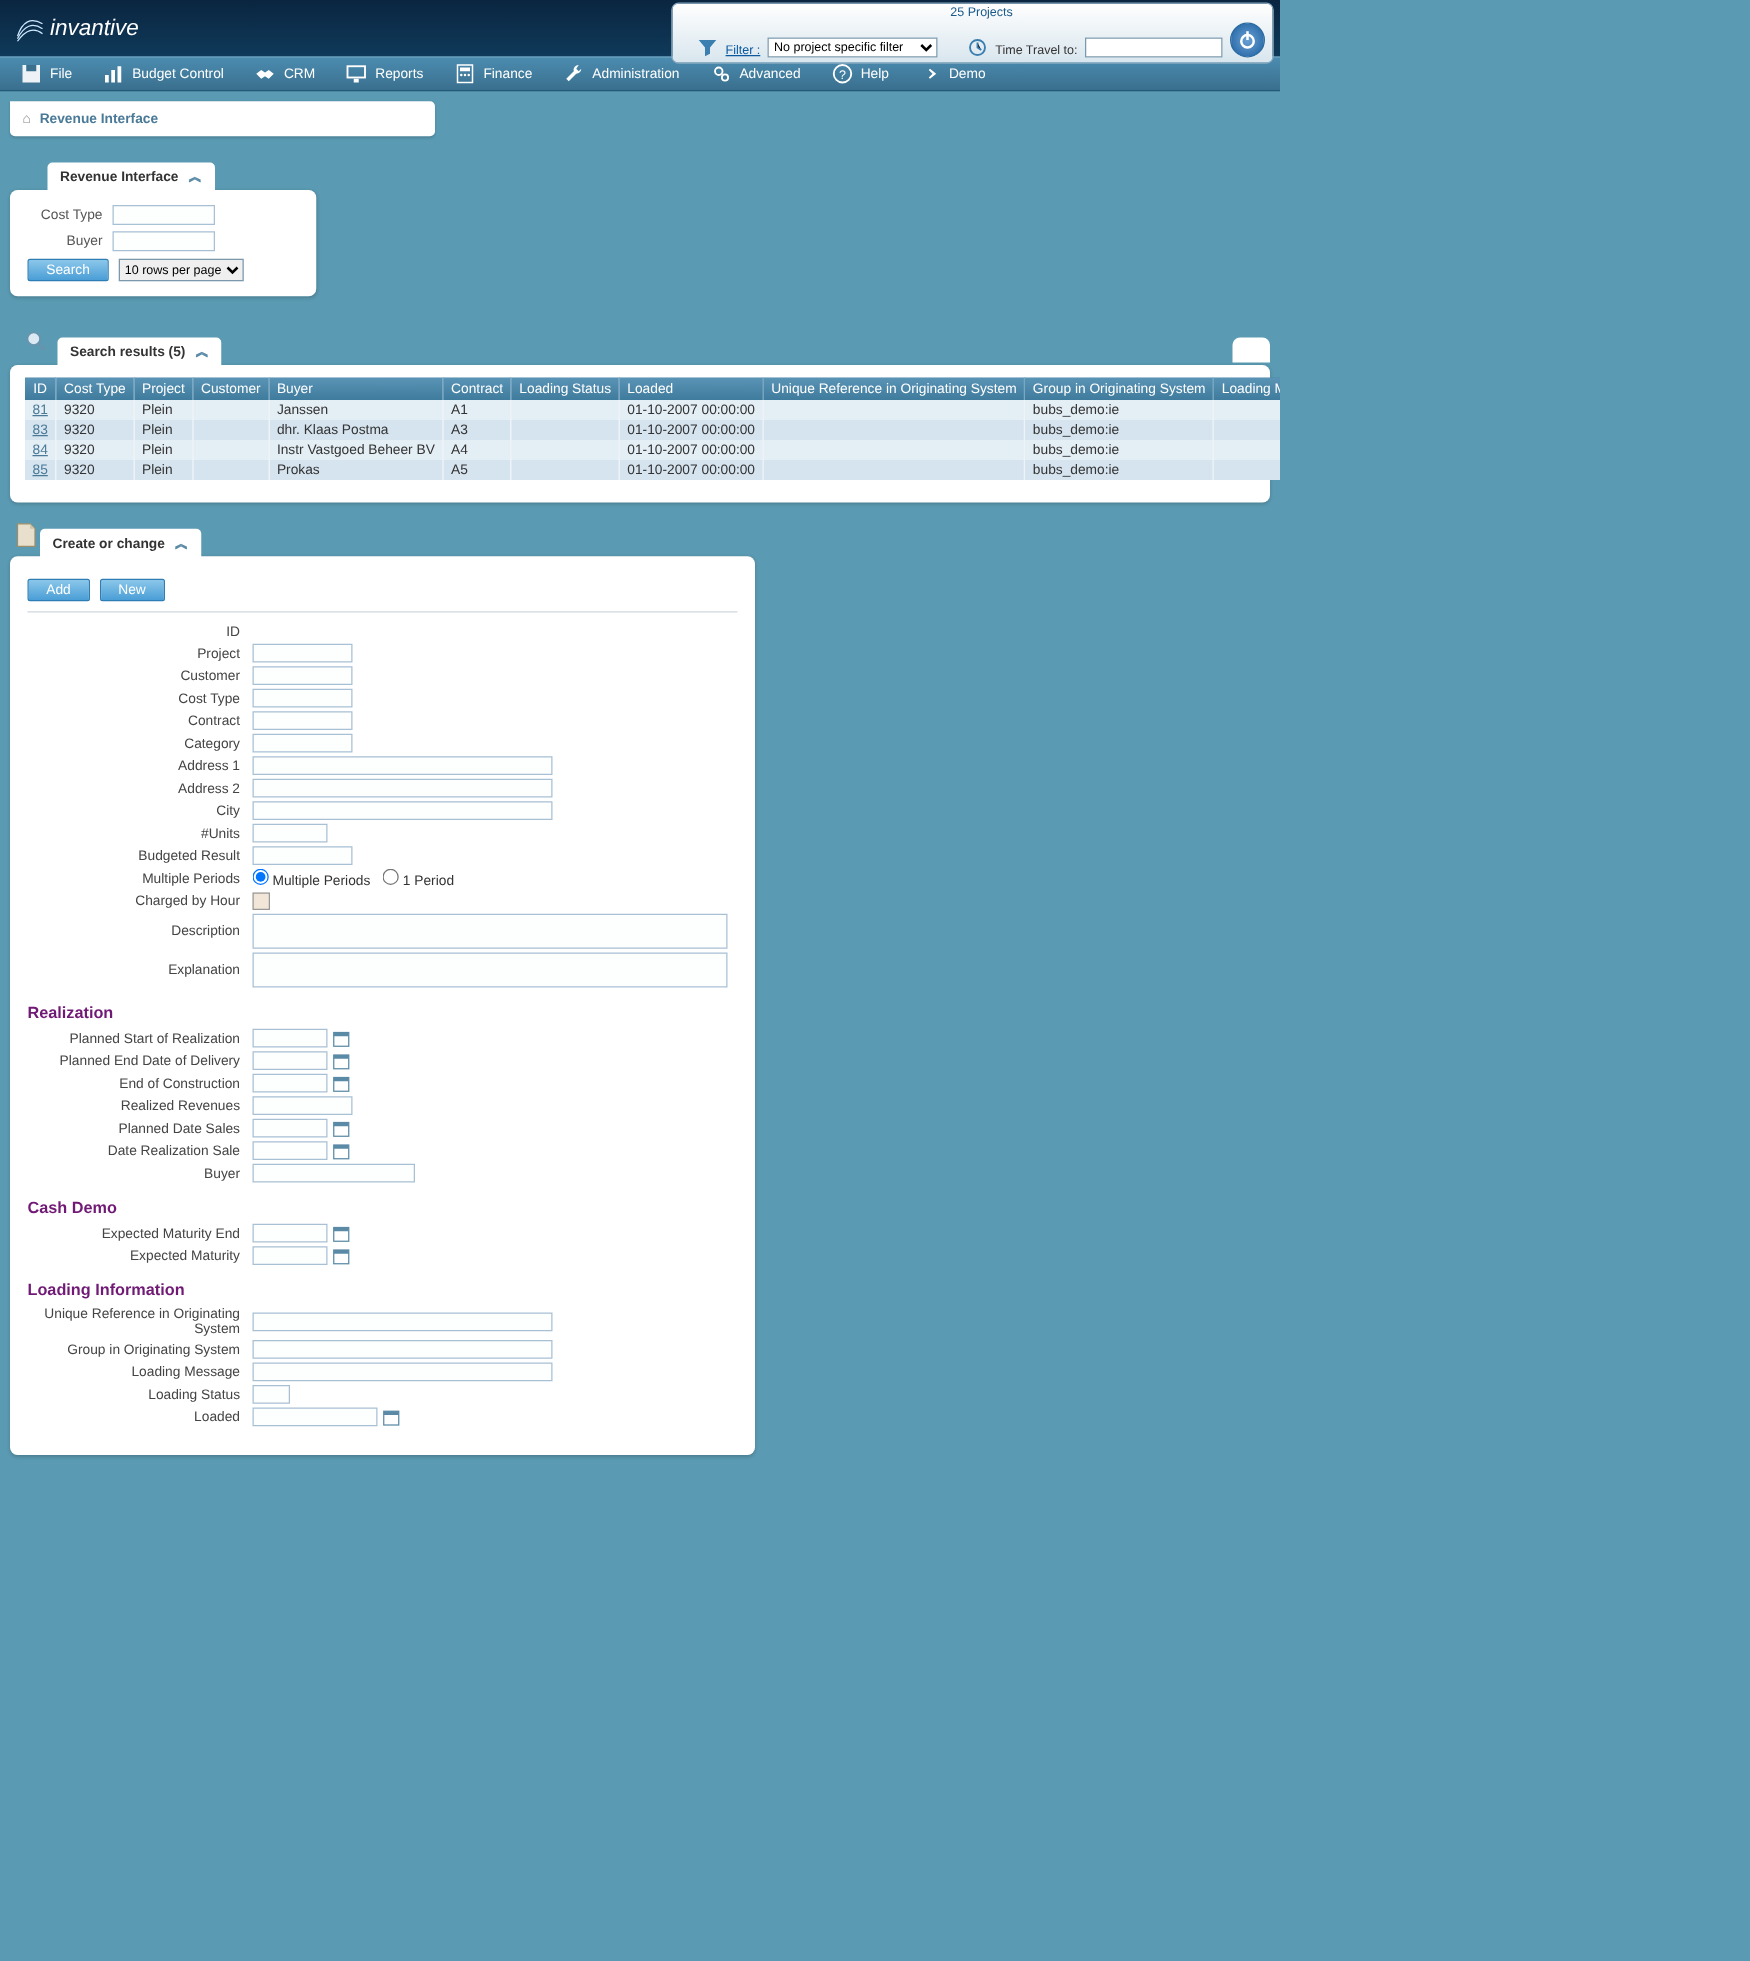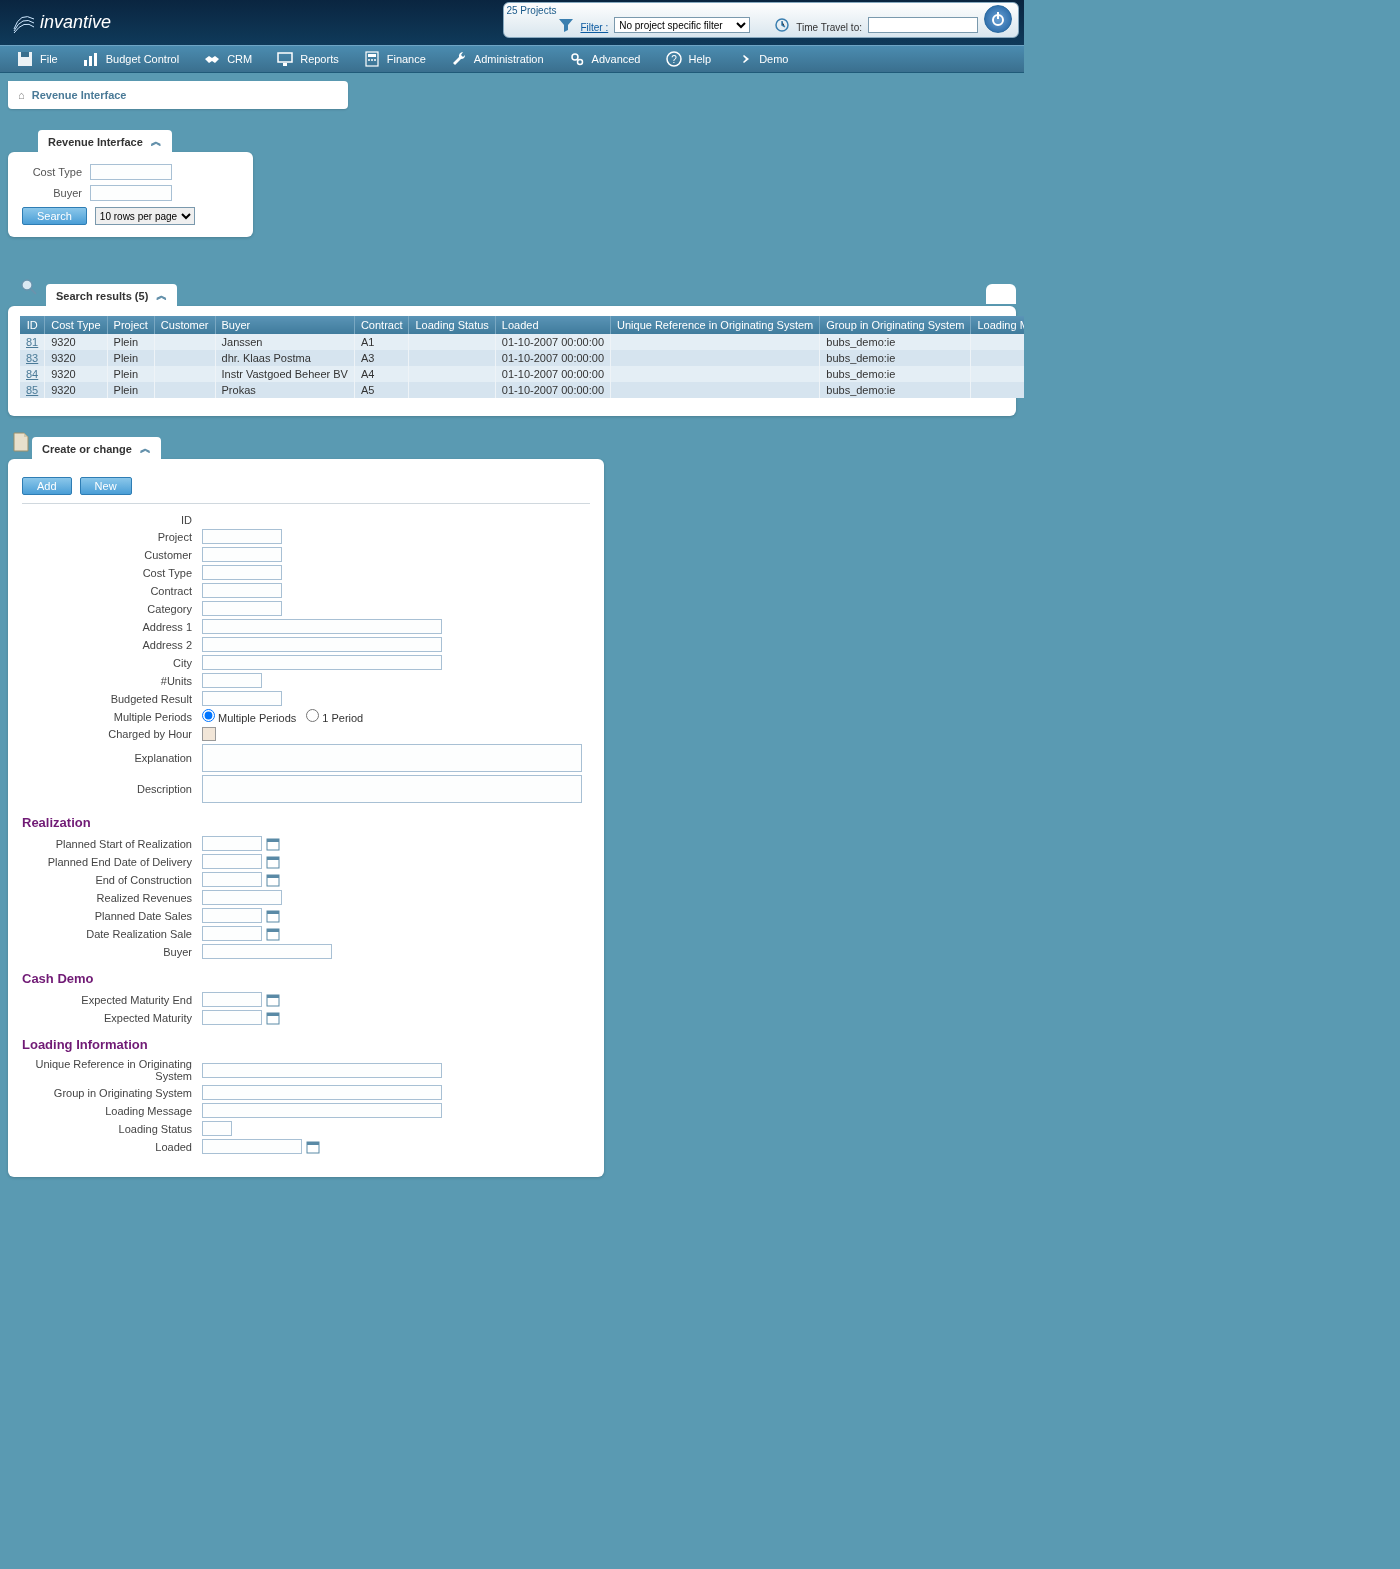--- a/index.html
+++ b/index.html
@@ -32,23 +32,23 @@
     width: 28px; height: 28px;
   }
   .logo-swirl svg { width: 100%; height: 100%; }
   .top-controls {
     position: absolute;
     right: 5px;
     top: 2px;
     background: linear-gradient(#fefefe,#d9e6ee);
     border: 1px solid #88aac0;
     border-radius: 6px;
-    padding: 2px 6px 4px 2px;
+    padding: 2px 6px 4px 20px;
     display: flex;
-    flex-direction: row;
+    flex-direction: column;
     gap: 2px;
     min-width: 420px;
   }
   .top-controls .row1 {
     text-align: center;
     font-size: 10px;
     color: #1a5a8a;
   }
   .top-controls .row2 {
     display: flex;
@@ -346,21 +346,21 @@
     </div>
     <div class="btnbar">
       <button class="btn">Search</button>
       <select class="rows-select">
         <option>10 rows per page</option>
       </select>
     </div>
   </div>
 </div>
 
-<div class="panel-wrap" style="margin-top:46px;">
+<div class="panel-wrap" style="margin-top:32px;">
   <span class="right-tabstub"></span>
   <div class="tab-header" style="margin-left:38px; position:relative;">
     <span class="search-ico">
       <svg viewBox="0 0 18 18">
           <circle cx="7" cy="7" r="5" fill="#dbe9f3" stroke="#6a93ad" stroke-width="1.3"></circle>
           <line x1="11" y1="11" x2="16" y2="16" stroke="#6a93ad" stroke-width="2"></line>
         </svg>
     </span>
     <span style="font-weight:bold">Search results (5)</span>
     <span class="collapse">︽</span>
@@ -506,27 +506,27 @@
         <div class="radios">
           <span><input type="radio" name="mp" checked="" style=""><span>Multiple Periods</span></span>
           <span><input type="radio" name="mp" style=""><span>1 Period</span></span>
         </div>
       </div>
       <div class="fr">
           <label>Charged by Hour</label>
           <span class="chk"></span>
         </div>
       <div class="fr">
+          <label>Description</label>
+          <textarea style="width: 380px; height: 28px;"></textarea>
+        </div>
+      <div class="fr">
           <label>Explanation</label>
           <textarea style="width: 380px; height: 28px;"></textarea>
         </div>
-      <div class="fr">
-          <label>Description</label>
-          <textarea style="width: 380px; height: 28px;"></textarea>
-        </div>
 
       <h3>Realization</h3>
       <div class="fr">
           <label>Planned Start of Realization</label>
           <input type="text" class="w60" style="">
           <span class="cal"><svg viewBox="0 0 14 14">
               <rect x="1" y="2" width="12" height="11" fill="#fff" stroke="#5a8aa6"></rect>
               <rect x="1" y="2" width="12" height="3" fill="#5a8aa6"></rect>
             </svg></span>
         </div>

